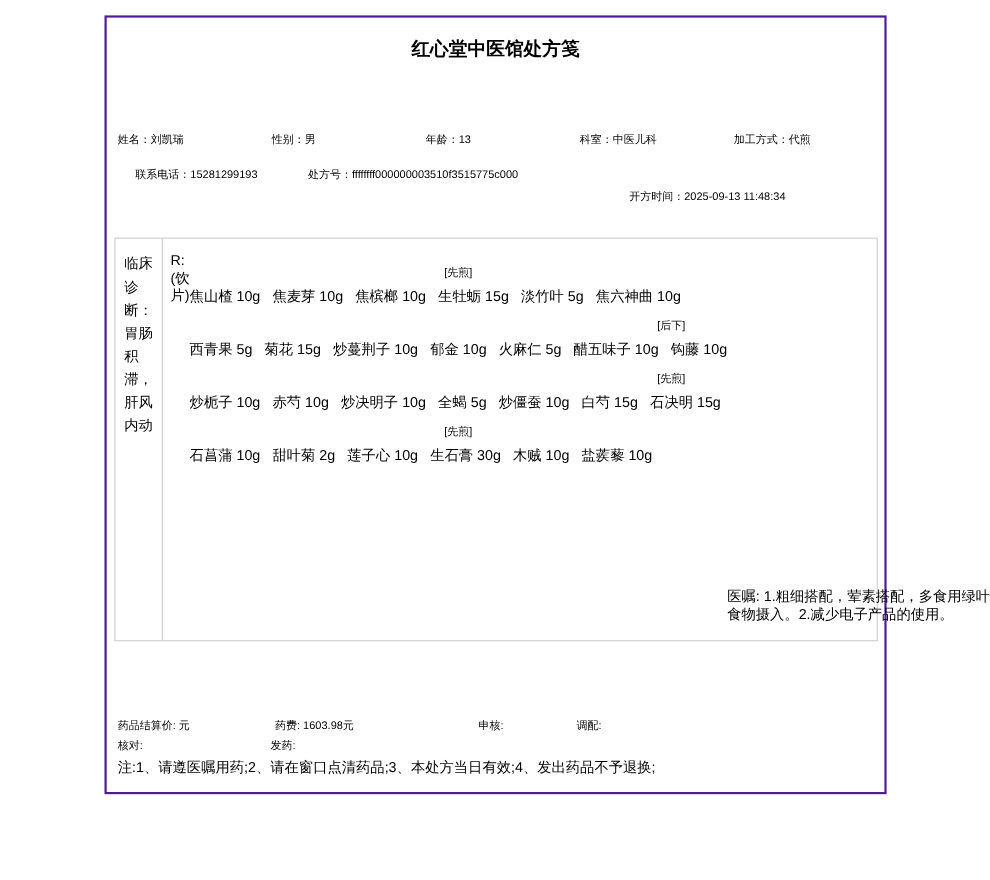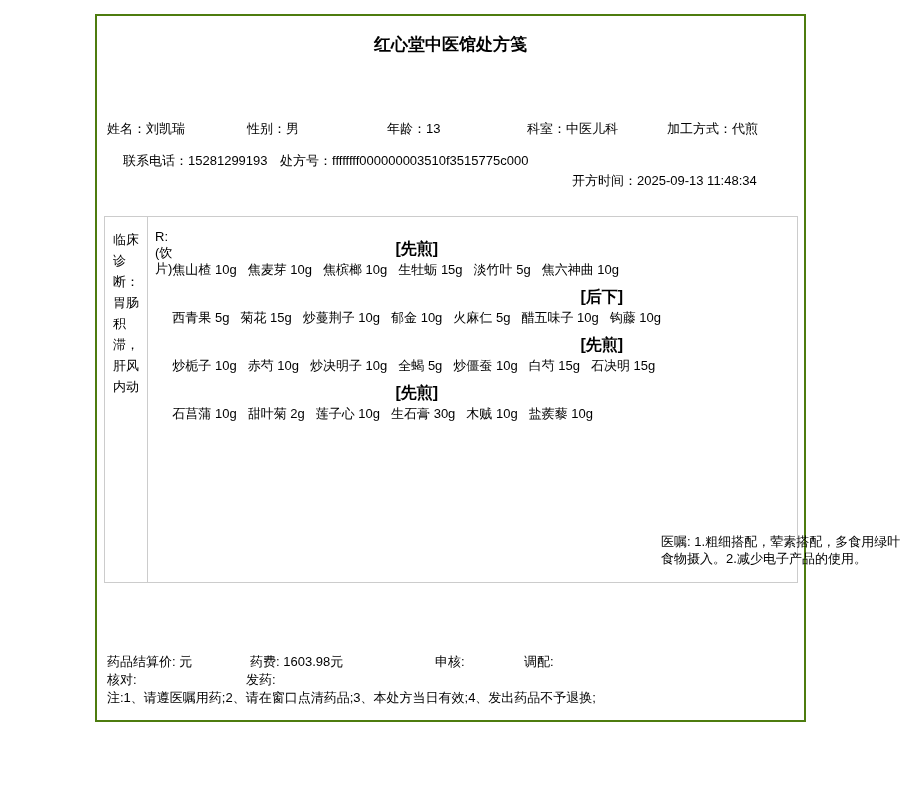--- a/index.html
+++ b/index.html
@@ -3,27 +3,27 @@
 <meta charset="utf-8">
 <style>
   html,body{margin:0;padding:0;}
   body{
     width:900px;height:800px;position:relative;background:#ffffff;
     font-family:"Liberation Sans","DejaVu Sans",sans-serif;
     color:#000;
   }
   .sheet{
     position:absolute;left:95px;top:14px;width:711px;height:708px;
-    border:2px solid #4d7c0f;box-sizing:border-box;background:#fff;
+    border:2px solid #4c1d95;box-sizing:border-box;background:#fff;
   }
   .title{
     margin-top:19px;text-align:center;font-size:17px;font-weight:bold;
     line-height:20px;
   }
-  .abs-row{position:absolute;left:0;right:0;height:18px;font-size:13px;}
+  .abs-row{position:absolute;left:0;right:0;height:18px;font-size:10px;}
   .abs-row .field{position:absolute;white-space:nowrap;}
   .row-info1{top:104px;}
   .row-info1 .field:nth-child(1){left:10px;}
   .row-info1 .field:nth-child(2){left:150px;}
   .row-info1 .field:nth-child(3){left:290px;}
   .row-info1 .field:nth-child(4){left:430px;}
   .row-info1 .field:nth-child(5){left:570px;}
   .row-info2{top:136px;}
   .row-info2 .field:nth-child(1){left:26px;}
   .row-info2 .field:nth-child(2){left:183px;}
@@ -35,21 +35,21 @@
   }
   .diag-cell{
     width:138px;box-sizing:border-box;border-right:1px solid #ccc;
     padding:12px 8px 0 8px;line-height:21px;
   }
   .rx-cell{
     flex:1;display:flex;flex-direction:row;
     padding:12px 0 0 7px;box-sizing:border-box;position:relative;
   }
   .rx-header{line-height:16px;}
-  .rx-tag{margin-top:13px;line-height:14px;font-size:16px;font-weight:bold;}
+  .rx-tag{margin-top:13px;line-height:14px;font-size:10px;}
   .rx-tag.align-center{text-align:center;}
   .rx-tag.align-right{text-align:right;padding-right:38px;}
   .rx-herbs{margin-top:6px;line-height:15px;white-space:nowrap;}
   .herb{margin-right:11px;margin-top:17px;}
   .herb:last-child{margin-right:0;}
   .rx-bottom{margin-top:auto;padding-bottom:15px;}
   .rx-summary-row{position:relative;line-height:17px;}
   .doctor{position:absolute;left:373px;top:0;white-space:nowrap;}
   .doctor .val{margin-left:4px;}
   .rx-instructions{width:436px;line-height:17px;}

